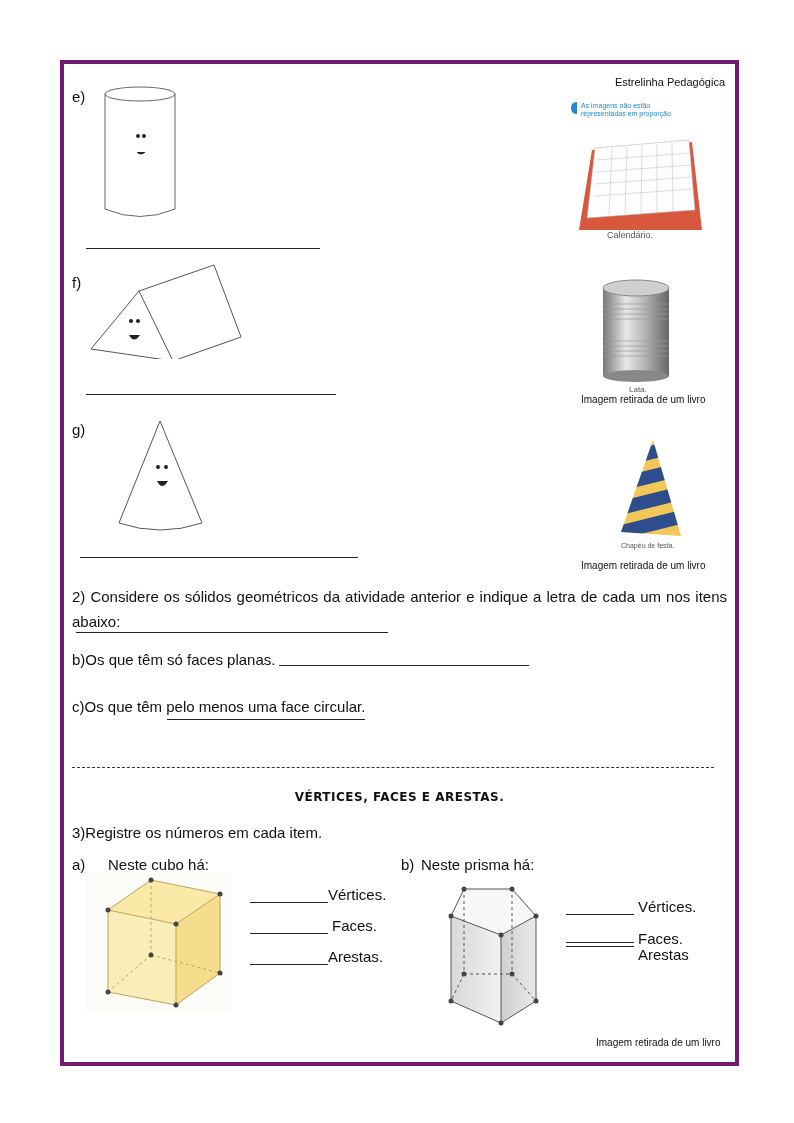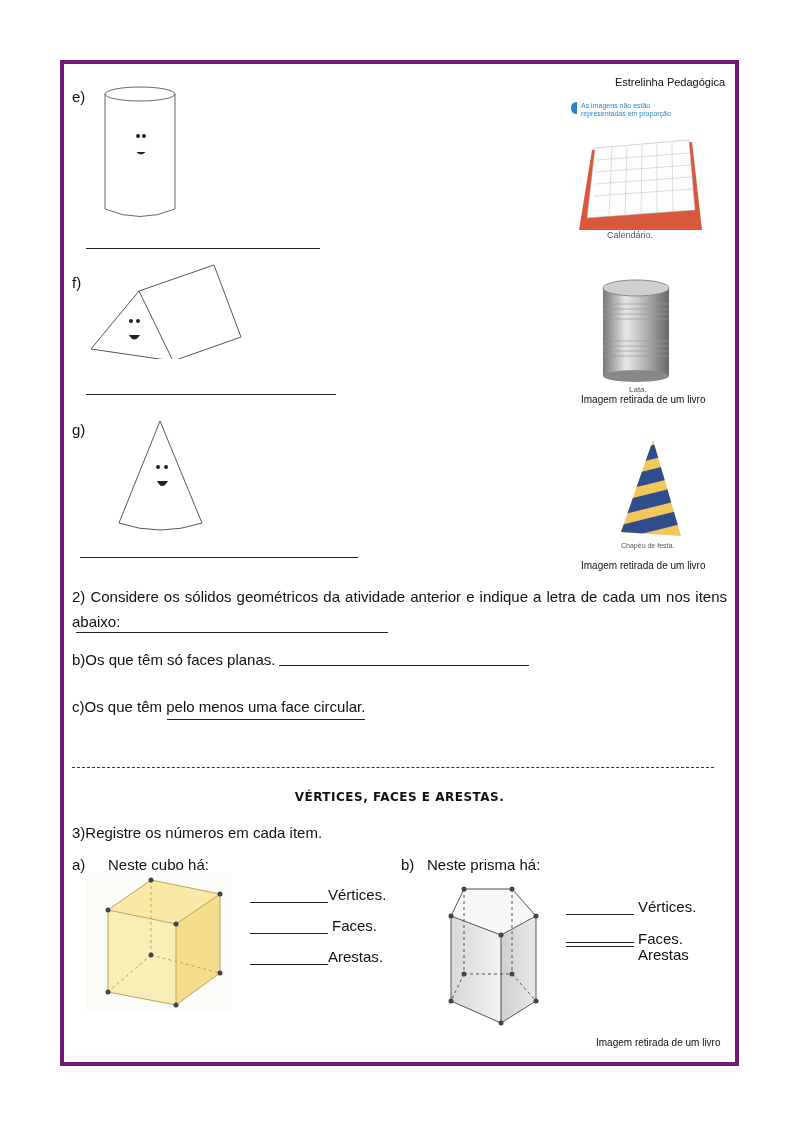--- a/index.html
+++ b/index.html
@@ -183,21 +183,21 @@
   <div class="abs" style="left:186px; top:849px; display:flex; align-items:flex-end;">
     <span class="line" style="display:inline-block; width:78px; margin-bottom:4px; margin-right:4px;"></span>
     <span class="txt q">Faces.</span>
   </div>
   <div class="abs" style="left:186px; top:880px; display:flex; align-items:flex-end;">
     <span class="line" style="display:inline-block; width:78px; margin-bottom:4px;"></span>
     <span class="txt q">Arestas.</span>
   </div>
 
   <div class="abs txt q" style="left:337px; top:788px;">b)</div>
-  <div class="abs txt q" style="left:357px; top:788px;margin-left:6px;">Neste prisma há:</div>
+  <div class="abs txt q" style="left:357px; top:788px;">Neste prisma há:</div>
   <svg class="abs" style="left:350px; top:815px;" width="150" height="160">
     <defs>
       <linearGradient id="prGradL" x1="0" x2="1">
           <stop offset="0" stop-color="#d8d8d8"></stop>
           <stop offset="1" stop-color="#f2f2f2"></stop>
         </linearGradient>
       <linearGradient id="prGradR" x1="0" x2="1">
           <stop offset="0" stop-color="#cfcfcf"></stop>
           <stop offset="1" stop-color="#e9e9e9"></stop>
         </linearGradient>

